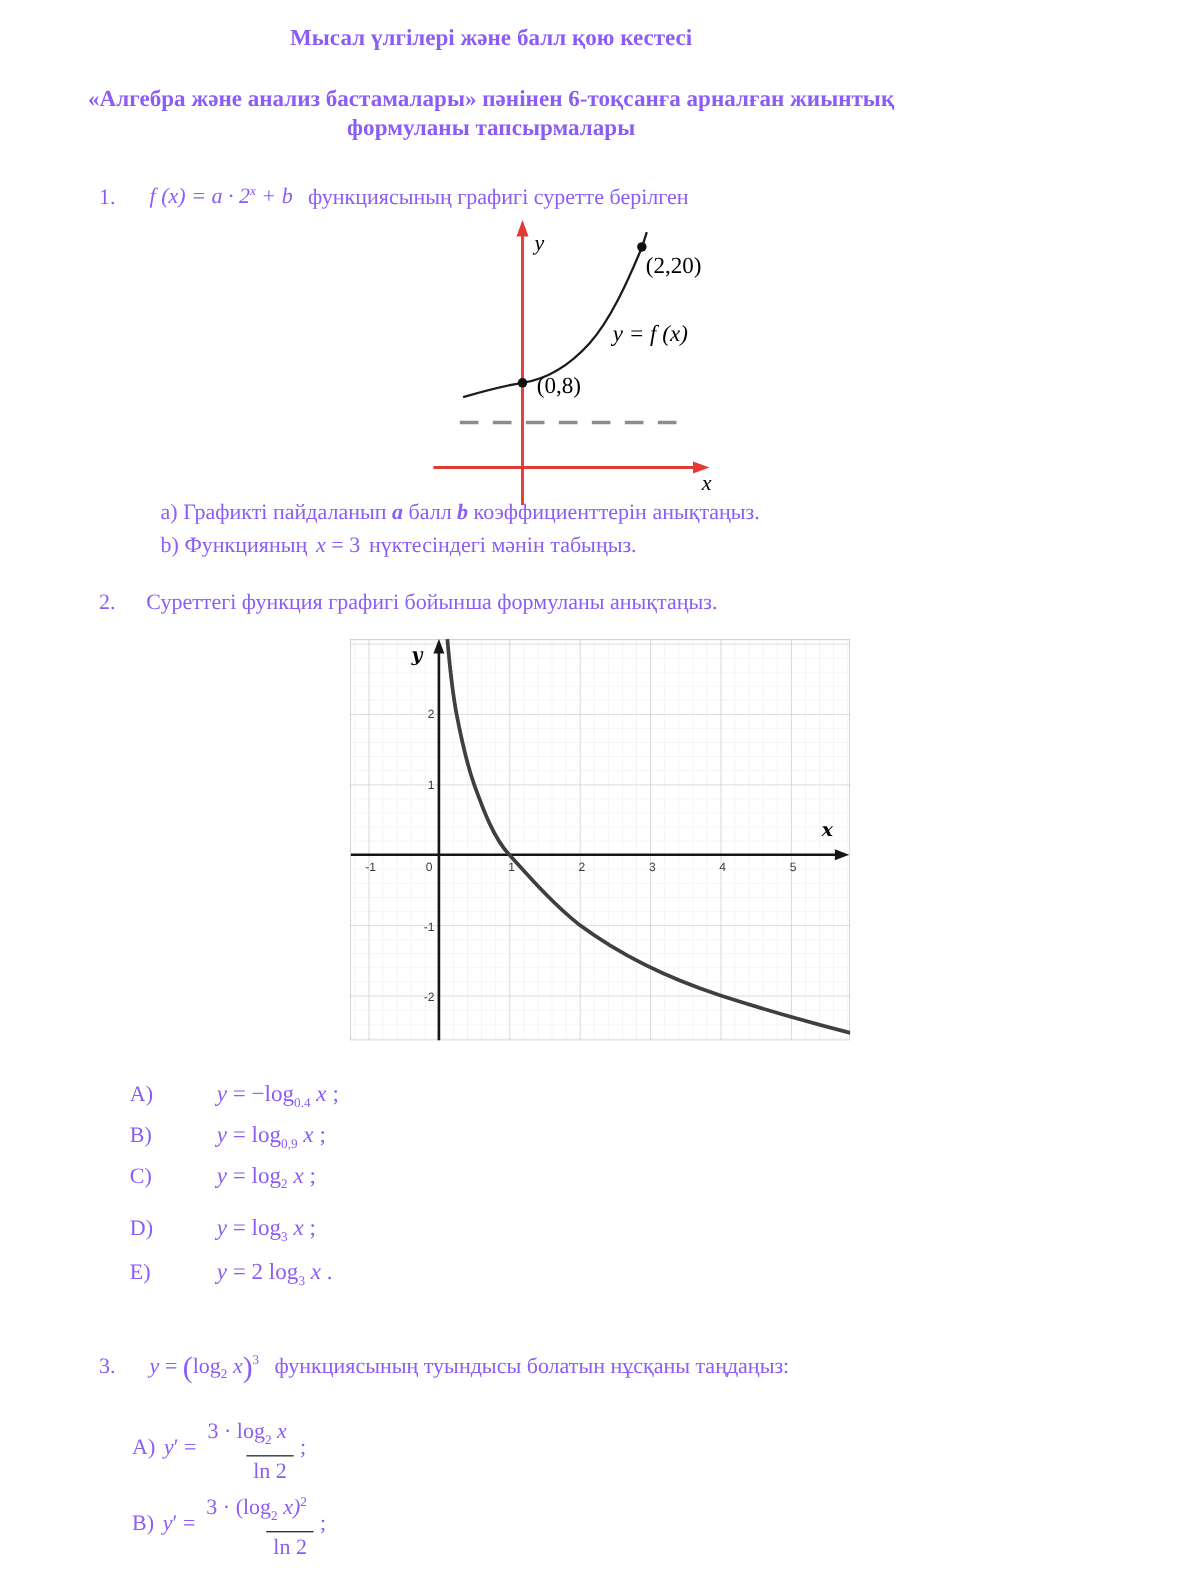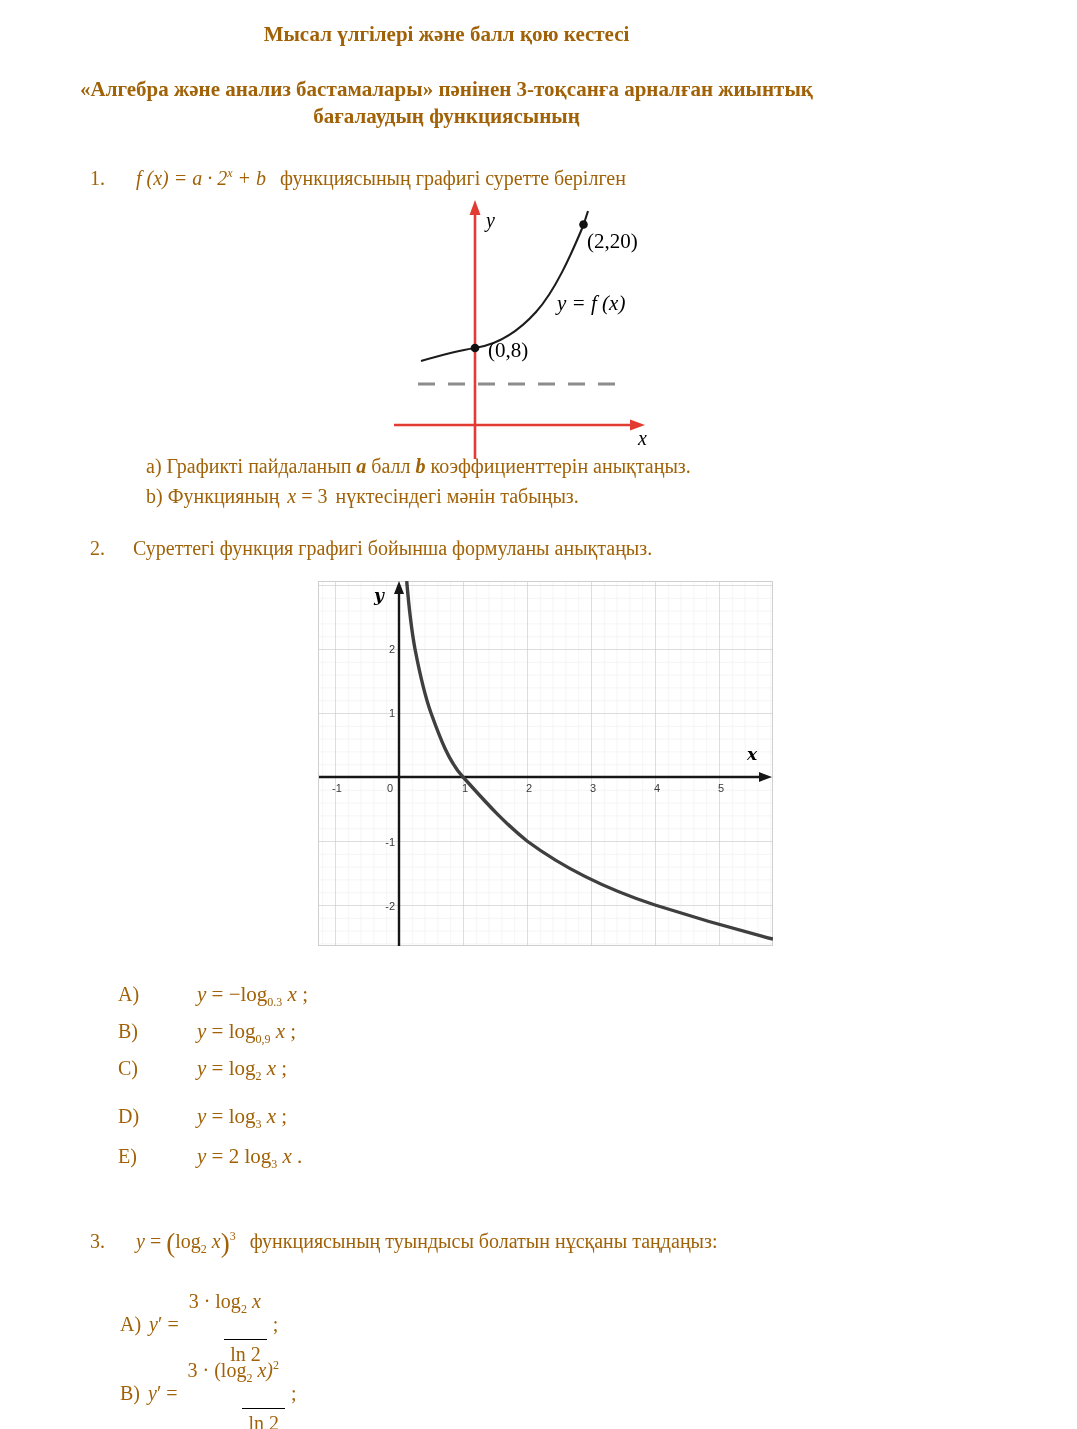--- a/index.html
+++ b/index.html
@@ -1,47 +1,47 @@
 <!DOCTYPE html>
 <html><head>
 <meta charset="utf-8">
 <style>
   html,body{margin:0;padding:0;background:#ffffff;}
   .page{position:relative;width:893px;height:1429px;background:#fff;overflow:hidden;
-        font-family:"Liberation Serif",serif;color:#a16207;}
+        font-family:"Liberation Serif",serif;color:#8b5cf6;}
   .abs{position:absolute;}
   .center-line{position:absolute;left:0;right:0;text-align:center;font-weight:bold;font-size:21px;white-space:nowrap;}
   .body-line{position:absolute;font-size:20px;white-space:nowrap;margin-left:28px;}
   .it{font-style:italic;}
   .bi{font-style:italic;font-weight:bold;}
   sub{font-size:12px;}
   sup{font-size:12px;}
   .qnum{display:inline-block;width:46px;}
   .prompt-gap{margin-left:14px;}
   .mspace{margin:0 8px;}
   .marks{position:absolute;font-size:20px;}
   .opt-row{position:absolute;left:118px;font-size:21px;white-space:nowrap;}
   .opt-letter{display:inline-block;width:79px;font-size:20px;font-style:normal;}
   .paren{font-size:27px;vertical-align:-4px;}
   .q3opt{position:absolute;left:120px;display:flex;align-items:center;font-size:20px;white-space:nowrap;}
   .q3opt .letter{margin-right:8px;}
   .frac{display:inline-flex;flex-direction:column;align-items:flex-end;margin:0 4px;}
   .frac .num{padding:0 6px 1px;line-height:26px;}
-  .frac .den{border-top:1.6px solid #000;padding:1px 6px 0;line-height:26px;margin-top:16px;}
+  .frac .den{border-top:1.6px solid #000;padding:1px 6px 0;line-height:26px;}
   .tail{margin-left:2px;}
   svg text{user-select:none;}
 </style>
 </head>
 <body>
 
 <div class="page">
 
   <div class="center-line" style="top:22px;">Мысал үлгілері және балл қою кестесі</div>
-  <div class="center-line" style="top:77px;">«Алгебра және анализ бастамалары» пәнінен 3-тоқсанға арналған жиынтық</div>
-  <div class="center-line" style="top:104px;">бағалаудың функциясының</div>
+  <div class="center-line" style="top:77px;">«Алгебра және анализ бастамалары» пәнінен 6-тоқсанға арналған жиынтық</div>
+  <div class="center-line" style="top:104px;">формуланы тапсырмалары</div>
 
   <div class="body-line" style="top:166px;left:62px;">
     <span class="qnum">1.</span><span class="it">f (x) = a · 2</span><sup class="it">x</sup><span class="it"> + b</span><span class="prompt-gap">функциясының графигі суретте берілген</span>
   </div>
 
   <svg class="abs" style="left:390px;top:198px;" width="272" height="264" viewBox="0 0 272 264">
     <line x1="85" y1="12" x2="85" y2="261" stroke="#e23b32" stroke-width="2.6"></line>
     <polygon points="85,2 79.5,17 90.5,17" fill="#e23b32"></polygon>
     <line x1="4" y1="227" x2="243" y2="227" stroke="#e23b32" stroke-width="2.6"></line>
     <polygon points="255,227 240,221.5 240,232.5" fill="#e23b32"></polygon>
@@ -97,21 +97,21 @@
     <text x="275" y="211" font-size="11" text-anchor="middle" fill="#3a3a3a" font-family="Liberation Sans, sans-serif">3</text>
     <text x="339" y="211" font-size="11" text-anchor="middle" fill="#3a3a3a" font-family="Liberation Sans, sans-serif">4</text>
     <text x="403" y="211" font-size="11" text-anchor="middle" fill="#3a3a3a" font-family="Liberation Sans, sans-serif">5</text>
     <text x="77" y="72" font-size="11" text-anchor="end" fill="#3a3a3a" font-family="Liberation Sans, sans-serif">2</text>
     <text x="77" y="136" font-size="11" text-anchor="end" fill="#3a3a3a" font-family="Liberation Sans, sans-serif">1</text>
     <text x="77" y="265" font-size="11" text-anchor="end" fill="#3a3a3a" font-family="Liberation Sans, sans-serif">-1</text>
     <text x="77" y="329" font-size="11" text-anchor="end" fill="#3a3a3a" font-family="Liberation Sans, sans-serif">-2</text>
   </svg>
 
   <div class="opt-row" style="top:982px;">
-    <span class="opt-letter">A)</span><span class="it">y</span><span> = −log</span><sub>0.3</sub><span class="it"> x</span><span> ;</span>
+    <span class="opt-letter">A)</span><span class="it">y</span><span> = −log</span><sub>0.4</sub><span class="it"> x</span><span> ;</span>
   </div>
   <div class="opt-row" style="top:1019px;">
     <span class="opt-letter">B)</span><span class="it">y</span><span> = log</span><sub>0,9</sub><span class="it"> x</span><span> ;</span>
   </div>
   <div class="opt-row" style="top:1056px;">
     <span class="opt-letter">C)</span><span class="it">y</span><span> = log</span><sub>2</sub><span class="it"> x</span><span> ;</span>
   </div>
   <div class="opt-row" style="top:1104px;">
     <span class="opt-letter">D)</span><span class="it">y</span><span> = log</span><sub>3</sub><span class="it"> x</span><span> ;</span>
   </div>

